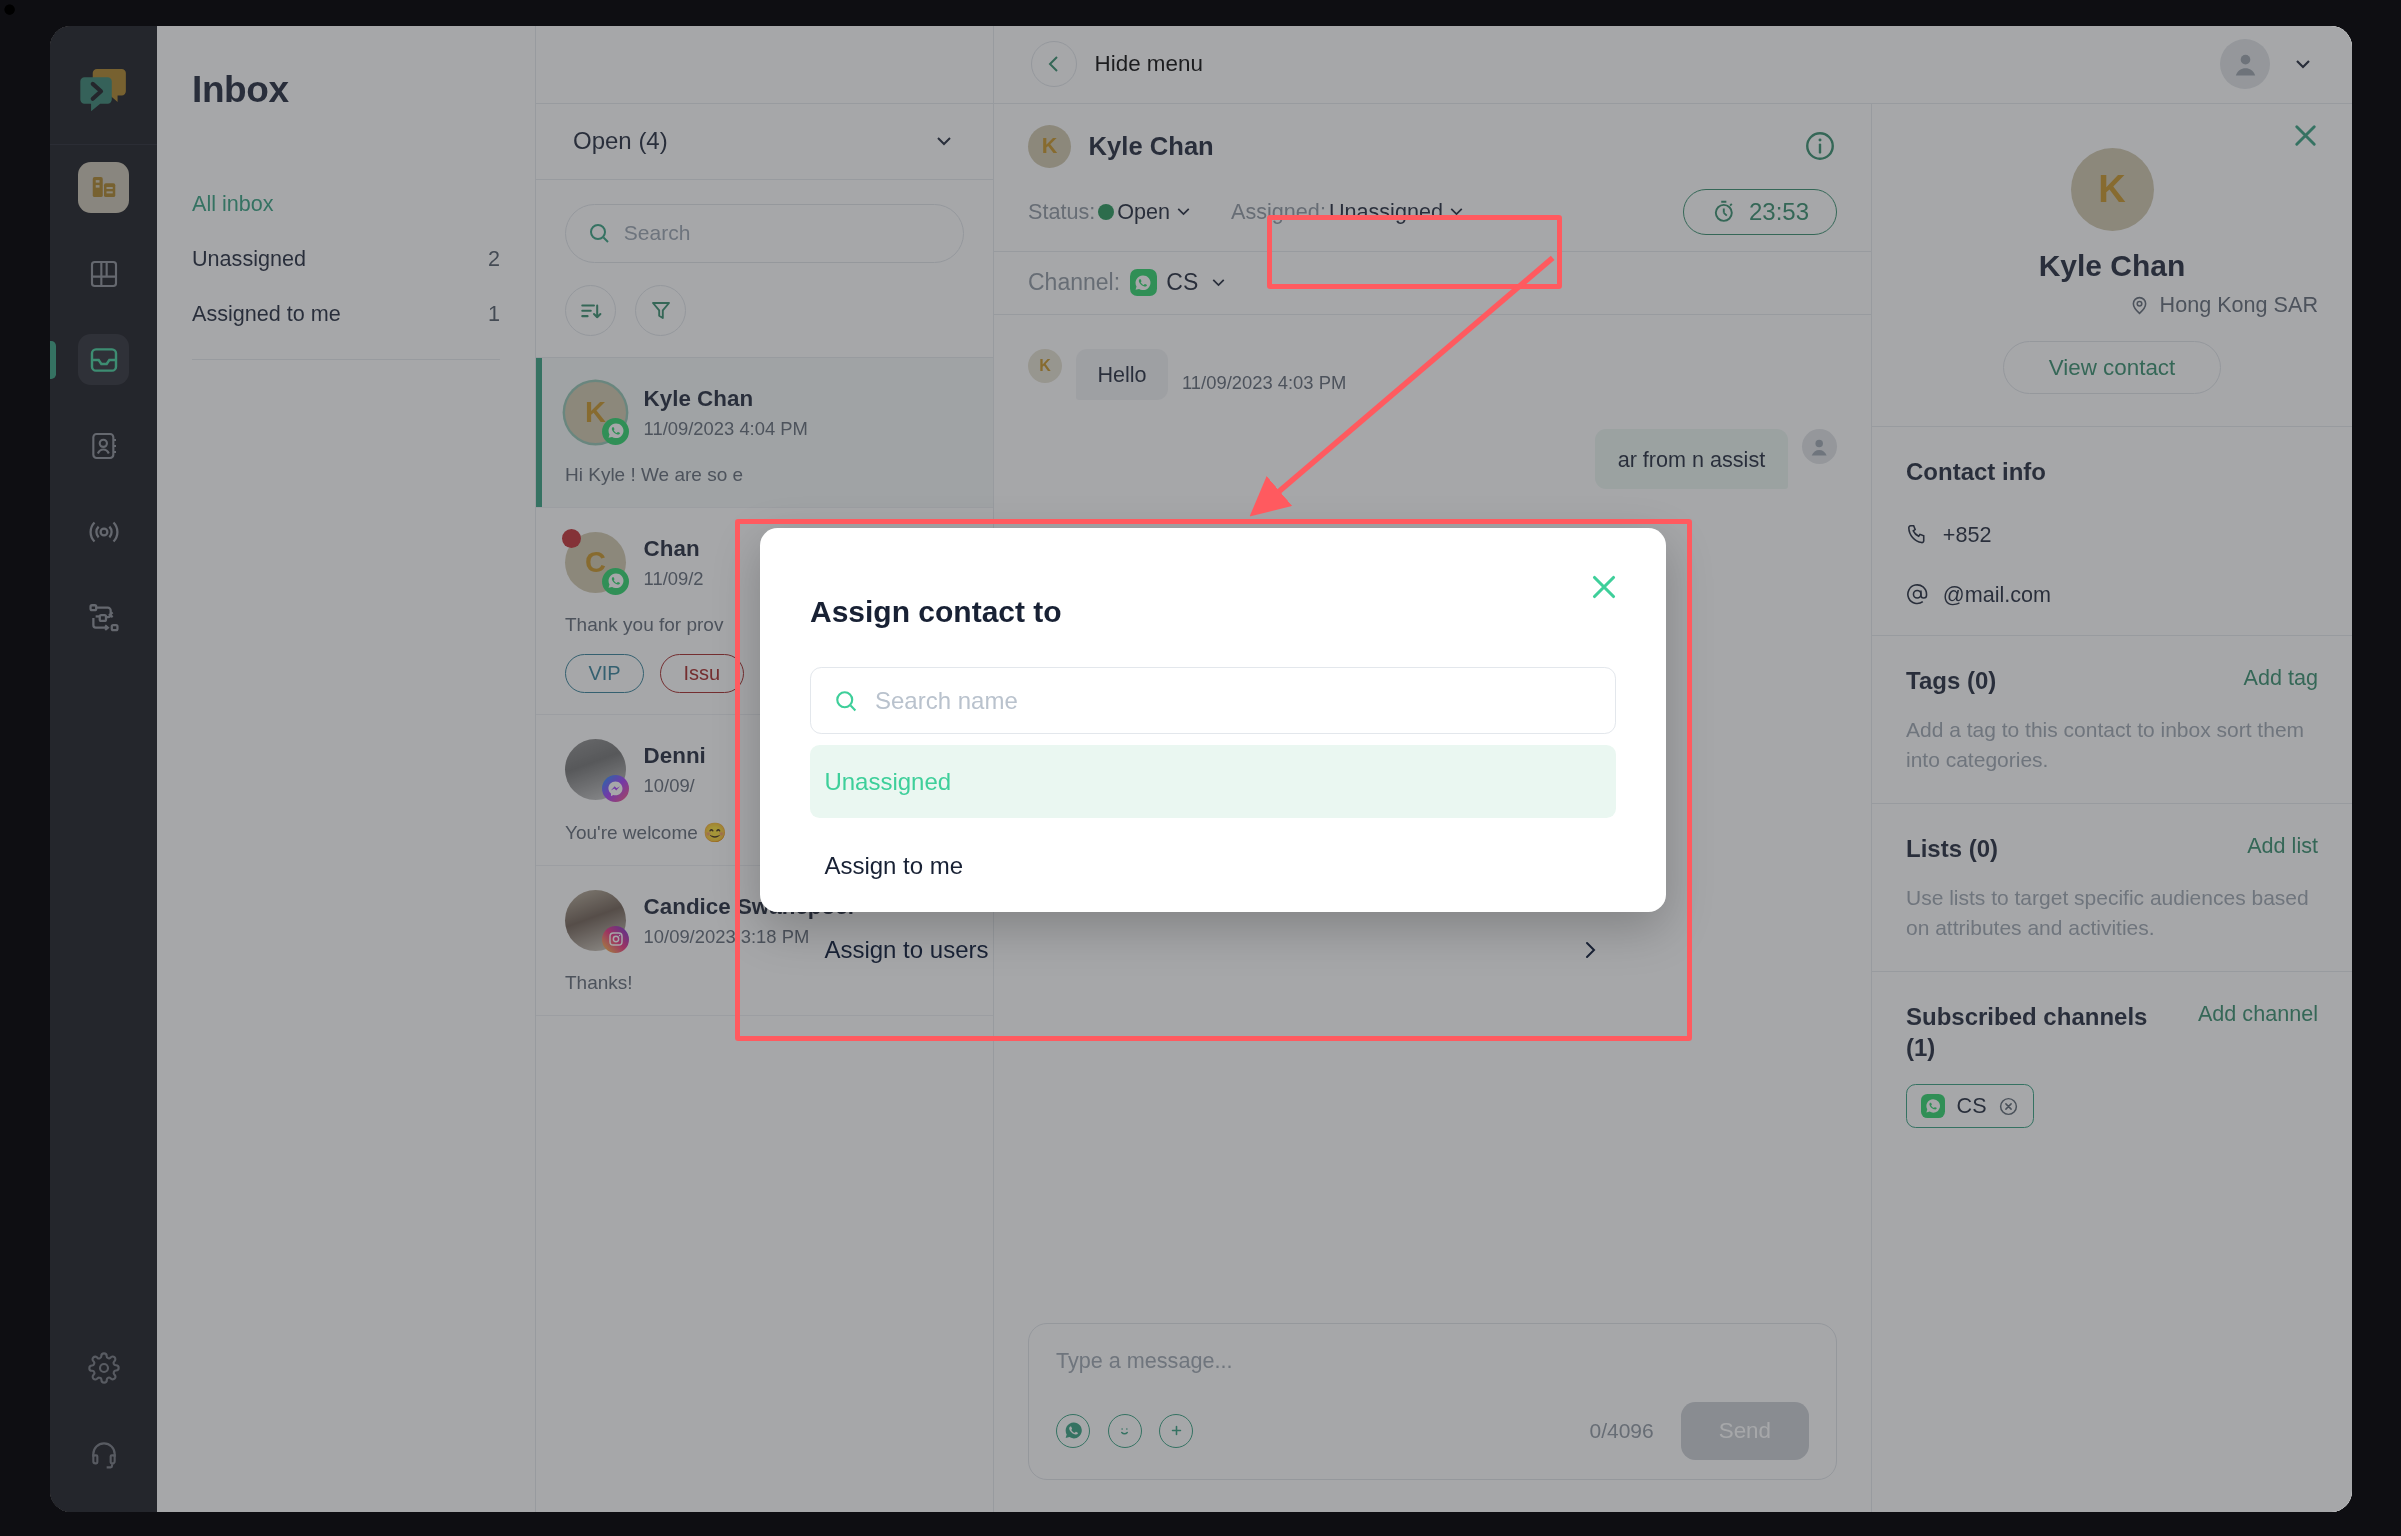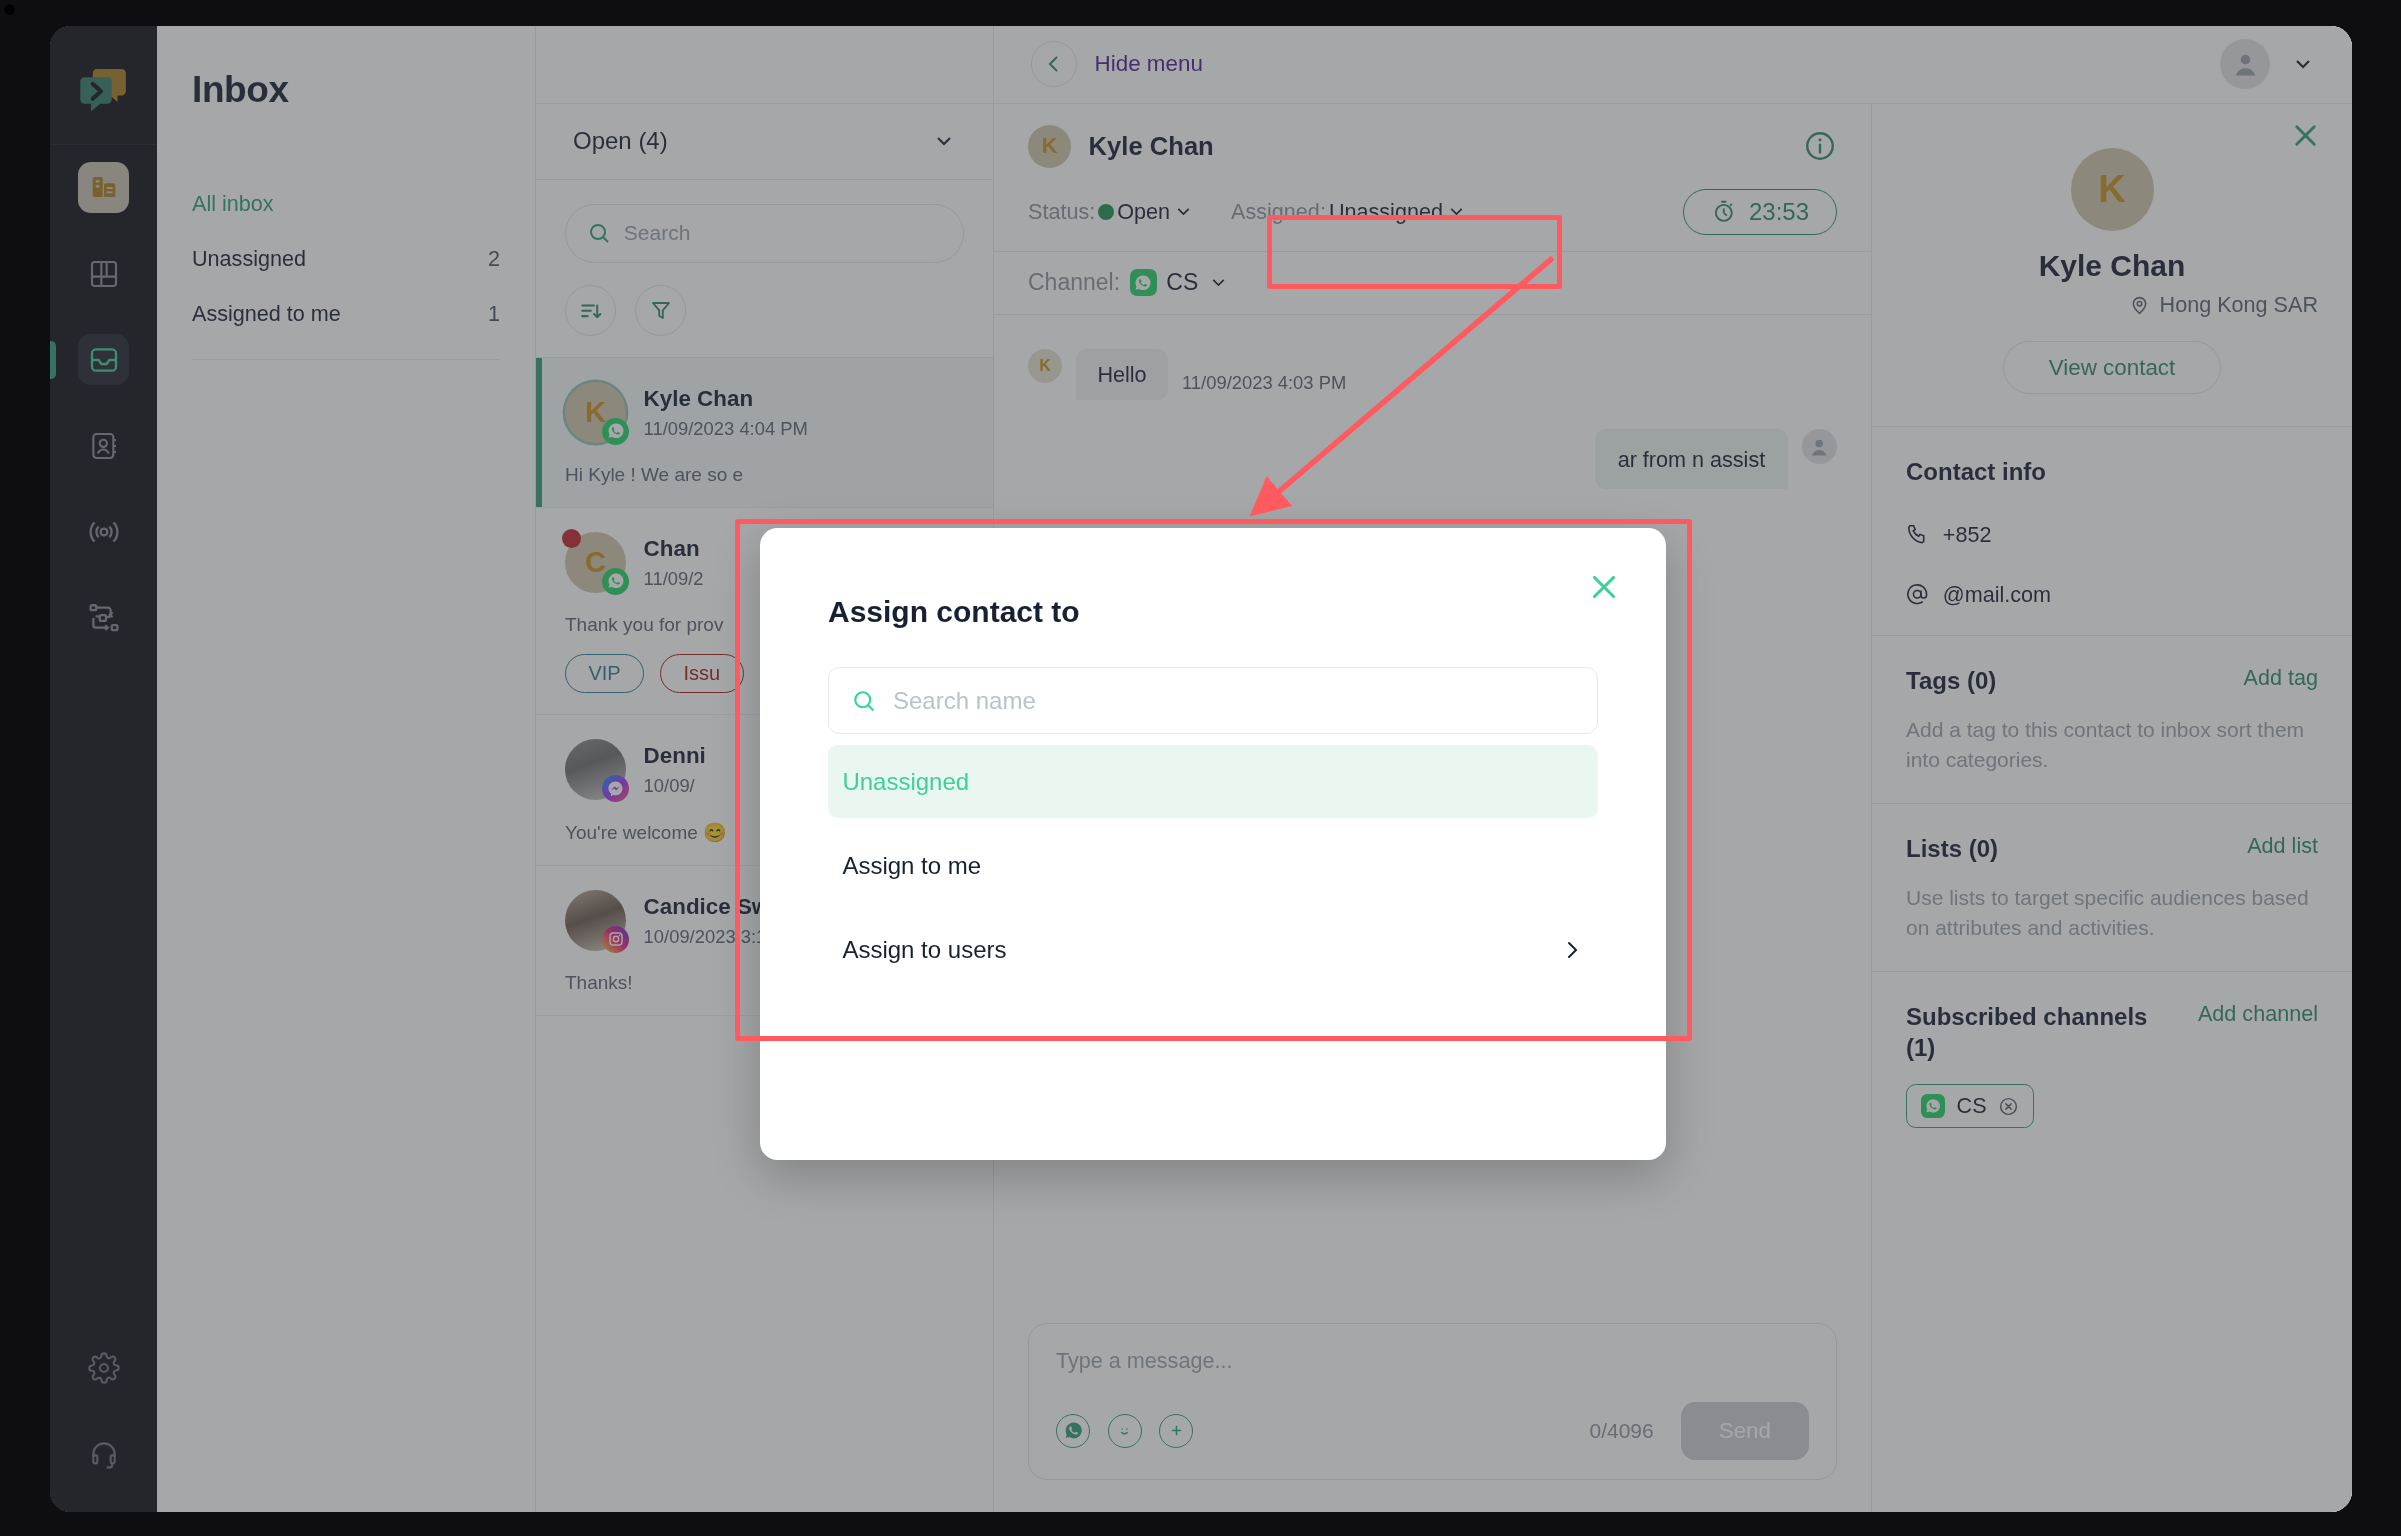--- a/index.html
+++ b/index.html
@@ -140,21 +140,21 @@
   .chatcol { flex:1; display:flex; flex-direction:column; background:#ffffff; min-width:0; }
   .topbar {
     height:77px; display:flex; align-items:center; justify-content:space-between;
     padding:0 37px; background:#ffffff;
   }
   .hidemenu { display:flex; align-items:center; gap:17.6px; }
   .hm-circle {
     width:46px;height:46px;border-radius:50%;border:0.8px solid #dfe3e8;
     display:flex;align-items:center;justify-content:center;
   }
-  .hm-text { color:#4c1d95; font-size:22.4px;text-align:center; }
+  .hm-text { color:#000000; font-size:22.4px;text-align:center; }
   .profile-btn { display:flex; align-items:center; gap:21px; }
   .avatar-grey {
     width:50px;height:50px;border-radius:50%;background:#dfe2e6;
     display:flex;align-items:center;justify-content:center;
   }
   .chat-area { flex:1; display:flex; min-height:0; border-top:0.8px solid #e6e9ec;}
   .chat-main { flex:1; display:flex; flex-direction:column; min-width:0; border-right:0.8px solid #e6e9ec;}
   .ch-hdr { padding:21px 34px 0 34px; }
   .ch-hdr-top { display:flex; align-items:center; justify-content:space-between; }
   .ch-contact { display:flex; align-items:center; gap:17.6px; }
@@ -239,23 +239,23 @@
     display:inline-flex; align-items:center; gap:11.2px; margin-top:21px;
     border:0.8px solid #2f9e7d; border-radius:9.6px; padding:8px 14.4px; font-size:21.6px; color:#182134;
   }
 
   
   .dim {
     position:absolute; left:50px; top:25.6px; width:2302px; height:1486px;
     background:rgba(60,63,68,0.46); border-radius:21px; z-index:40;
   }
   .modal {
-    position:absolute; left:760px; top:528px; width:906px; height:632px;
+    position:absolute; left:760px; top:528px; width:906px; height:384px;
     background:#ffffff; border-radius:17.6px; z-index:60;
-    padding:38px 68px; box-shadow:0 16px 48px rgba(0,0,0,0.22);
+    padding:38px 50px; box-shadow:0 16px 48px rgba(0,0,0,0.22);
   }
   .modal-close { position:absolute; right:43px; top:40px; }
   .modal-title { font-size:30px; font-weight:600; color:#182134; margin-top:29px; }
   .modal-search {
     margin-top:38px; height:67px; border:0.8px solid #e3e7ec; border-radius:11.2px;
     display:flex; align-items:center; gap:16px; padding:0 22.4px;
   }
   .modal-search .ph { color:#b9c2cd; font-size:24px; }
   .opt {
     display:flex; align-items:center; justify-content:space-between;

